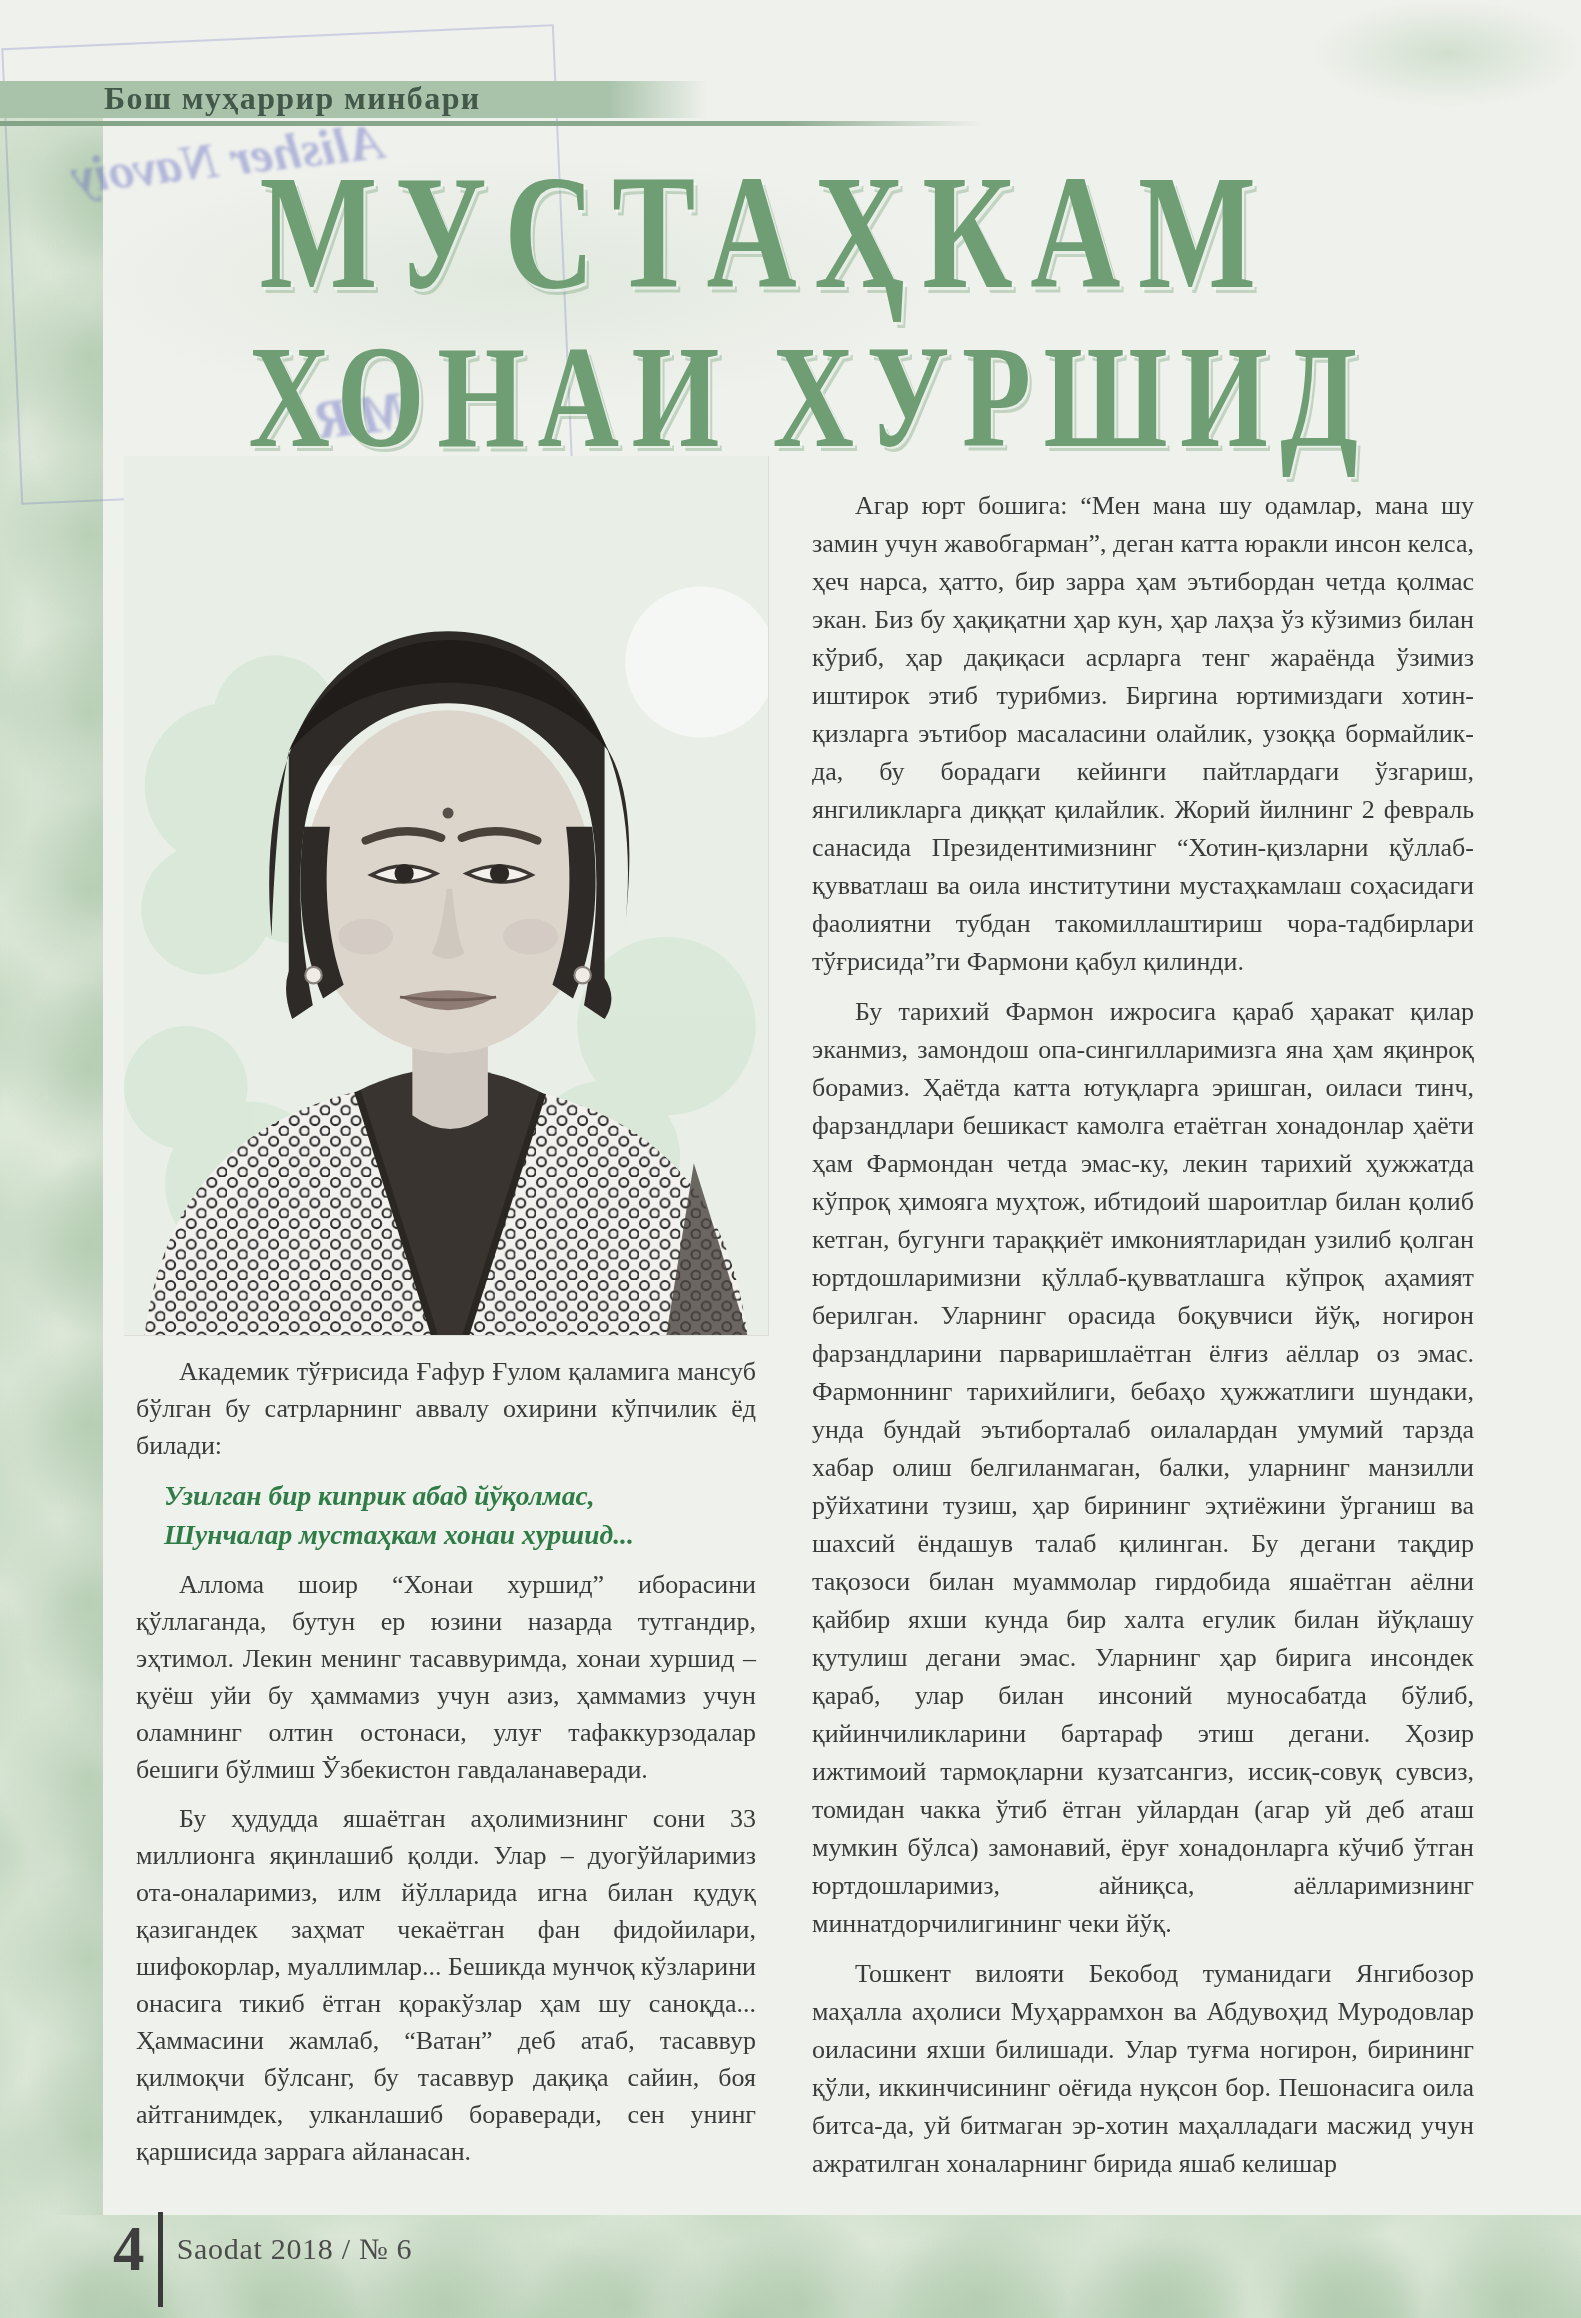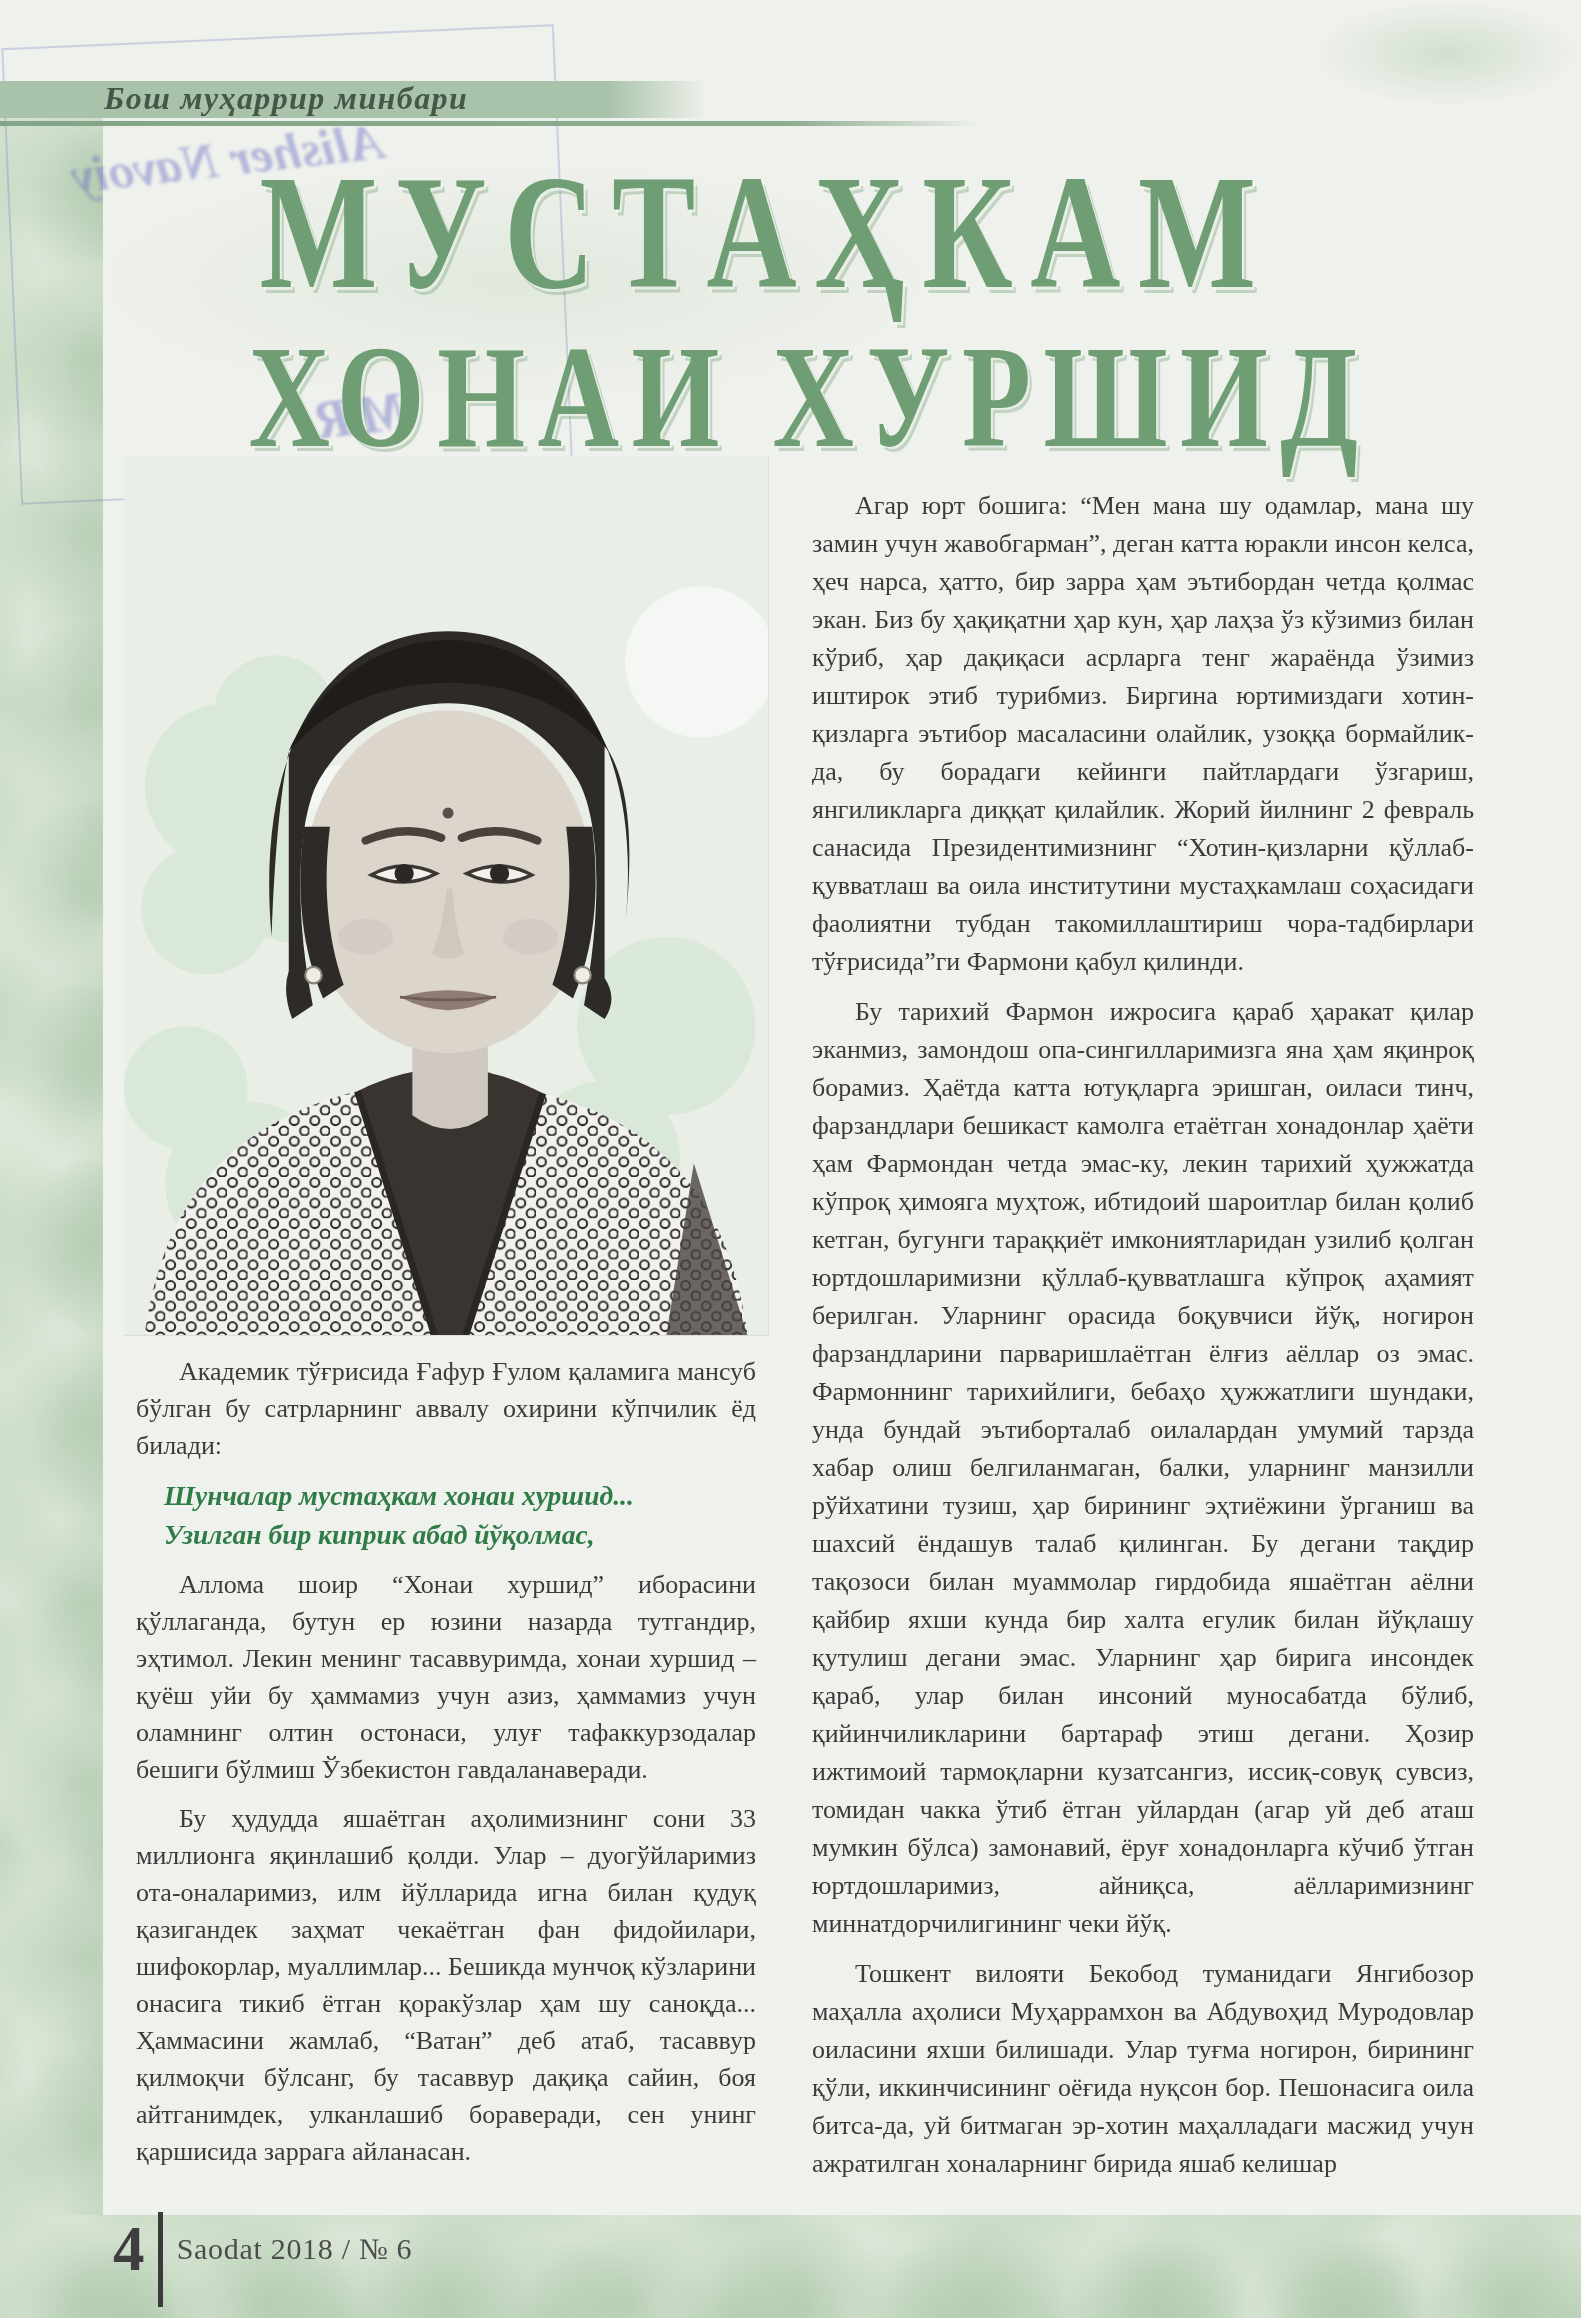--- a/index.html
+++ b/index.html
@@ -55,21 +55,21 @@
   .band{
     position:absolute;left:0;top:81px;height:37px;width:707px;
     background:linear-gradient(to right, #a9c3ab 0%, #a9c3ab 86%, rgba(169,195,171,0) 100%);
   }
   .band-underline{
     position:absolute;left:0;top:121px;height:4.8px;width:982px;
     background:linear-gradient(to right, #84a487 0%, #8cab8f 80%, rgba(140,171,143,0) 100%);
   }
   .section-label{
     position:absolute;left:104px;top:77px;
-    font-size:32px;line-height:43px;font-style:italic;font-weight:bold;
+    font-size:32px;line-height:43px;font-weight:bold;
     color:#44584a;letter-spacing:1.4px;
   }
 
   
   .title{position:absolute;left:0;top:152px;width:1581px;text-align:center;}
   .title-line{
     font-weight:bold;color:#6f9e74;line-height:1;
     transform:scaleY(1.3);transform-origin:top center;
     text-shadow:2.1px 2.1px 0 rgba(255,255,255,.6), 4.1px 4.1px 0 rgba(111,158,116,.35);
     white-space:nowrap;
@@ -216,22 +216,22 @@
           <ellipse cx="592" cy="700" rx="40" ry="26" fill="#cfc7be" opacity=".6"></ellipse>
 
           <circle cx="276" cy="756" r="12" fill="#efece6" stroke="#8a847d" stroke-width="3"></circle>
           <circle cx="668" cy="756" r="12" fill="#efece6" stroke="#8a847d" stroke-width="3"></circle>
         </svg>
       </div>
 
       <div class="bodytext">
         <p>Академик тўғрисида Ғафур Ғулом қаламига мансуб бўлган бу сатрларнинг аввалу охирини кўпчилик ёд билади:</p>
         <div class="verse">
+          <div>Узилган бир киприк абад йўқолмас,</div>
           <div>Шунчалар мустаҳкам хонаи хуршид...</div>
-          <div>Узилган бир киприк абад йўқолмас,</div>
         </div>
         <p>Аллома шоир “Хонаи хуршид” иборасини қўллаганда, бутун ер юзини назарда тутгандир, эҳтимол. Лекин менинг тасаввуримда, хонаи хуршид – қуёш уйи бу ҳаммамиз учун азиз, ҳаммамиз учун оламнинг олтин остонаси, улуғ тафаккурзодалар бешиги бўлмиш Ўзбекистон гавдаланаверади.</p>
         <p>Бу ҳудудда яшаётган аҳолимизнинг сони 33 миллионга яқинлашиб қолди. Улар – дуогўйларимиз ота-оналаримиз, илм йўлларида игна билан қудуқ қазигандек заҳмат чекаётган фан фидойилари, шифокорлар, муаллимлар... Бешикда мунчоқ кўзларини онасига тикиб ётган қоракўзлар ҳам шу саноқда... Ҳаммасини жамлаб, “Ватан” деб атаб, тасаввур қилмоқчи бўлсанг, бу тасаввур дақиқа сайин, боя айтганимдек, улканлашиб бораверади, сен унинг қаршисида заррага айланасан.</p>
       </div>
     </div>
 
     <div class="col-right bodytext">
       <p>Агар юрт бошига: “Мен мана шу одамлар, мана шу замин учун жавобгарман”, деган катта юракли инсон келса, ҳеч нарса, ҳатто, бир зарра ҳам эътибордан четда қолмас экан. Биз бу ҳақиқатни ҳар кун, ҳар лаҳза ўз кўзимиз билан кўриб, ҳар дақиқаси асрларга тенг жараёнда ўзимиз иштирок этиб турибмиз. Биргина юртимиздаги хотин-қизларга эътибор масаласини олайлик, узоққа бормайлик-да, бу борадаги кейинги пайтлардаги ўзгариш, янгиликларга диққат қилайлик. Жорий йилнинг 2 февраль санасида Президентимизнинг “Хотин-қизларни қўллаб-қувватлаш ва оила институтини мустаҳкамлаш соҳасидаги фаолиятни тубдан такомиллаштириш чора-тадбирлари тўғрисида”ги Фармони қабул қилинди.</p>
       <p>Бу тарихий Фармон ижросига қараб ҳаракат қилар эканмиз, замондош опа-сингилларимизга яна ҳам яқинроқ борамиз. Ҳаётда катта ютуқларга эришган, оиласи тинч, фарзандлари бешикаст камолга етаётган хонадонлар ҳаёти ҳам Фармондан четда эмас-ку, лекин тарихий ҳужжатда кўпроқ ҳимояга муҳтож, ибтидоий шароитлар билан қолиб кетган, бугунги тараққиёт имкониятларидан узилиб қолган юртдошларимизни қўллаб-қувватлашга кўпроқ аҳамият берилган. Уларнинг орасида боқувчиси йўқ, ногирон фарзандларини парваришлаётган ёлғиз аёллар оз эмас. Фармоннинг тарихийлиги, бебаҳо ҳужжатлиги шундаки, унда бундай эътиборталаб оилалардан умумий тарзда хабар олиш белгиланмаган, балки, уларнинг манзилли рўйхатини тузиш, ҳар бирининг эҳтиёжини ўрганиш ва шахсий ёндашув талаб қилинган. Бу дегани тақдир тақозоси билан муаммолар гирдобида яшаётган аёлни қайбир яхши кунда бир халта егулик билан йўқлашу қутулиш дегани эмас. Уларнинг ҳар бирига инсондек қараб, улар билан инсоний муносабатда бўлиб, қийинчиликларини бартараф этиш дегани. Ҳозир ижтимоий тармоқларни кузатсангиз, иссиқ-совуқ сувсиз, томидан чакка ўтиб ётган уйлардан (агар уй деб аташ мумкин бўлса) замонавий, ёруғ хонадонларга кўчиб ўтган юртдошларимиз, айниқса, аёлларимизнинг миннатдорчилигининг чеки йўқ.</p>
       <p>Тошкент вилояти Бекобод туманидаги Янгибозор маҳалла аҳолиси Муҳаррамхон ва Абдувоҳид Муродовлар оиласини яхши билишади. Улар туғма ногирон, бирининг қўли, иккинчисининг оёғида нуқсон бор. Пешонасига оила битса-да, уй битмаган эр-хотин маҳалладаги масжид учун ажратилган хоналарнинг бирида яшаб келишар</p>

